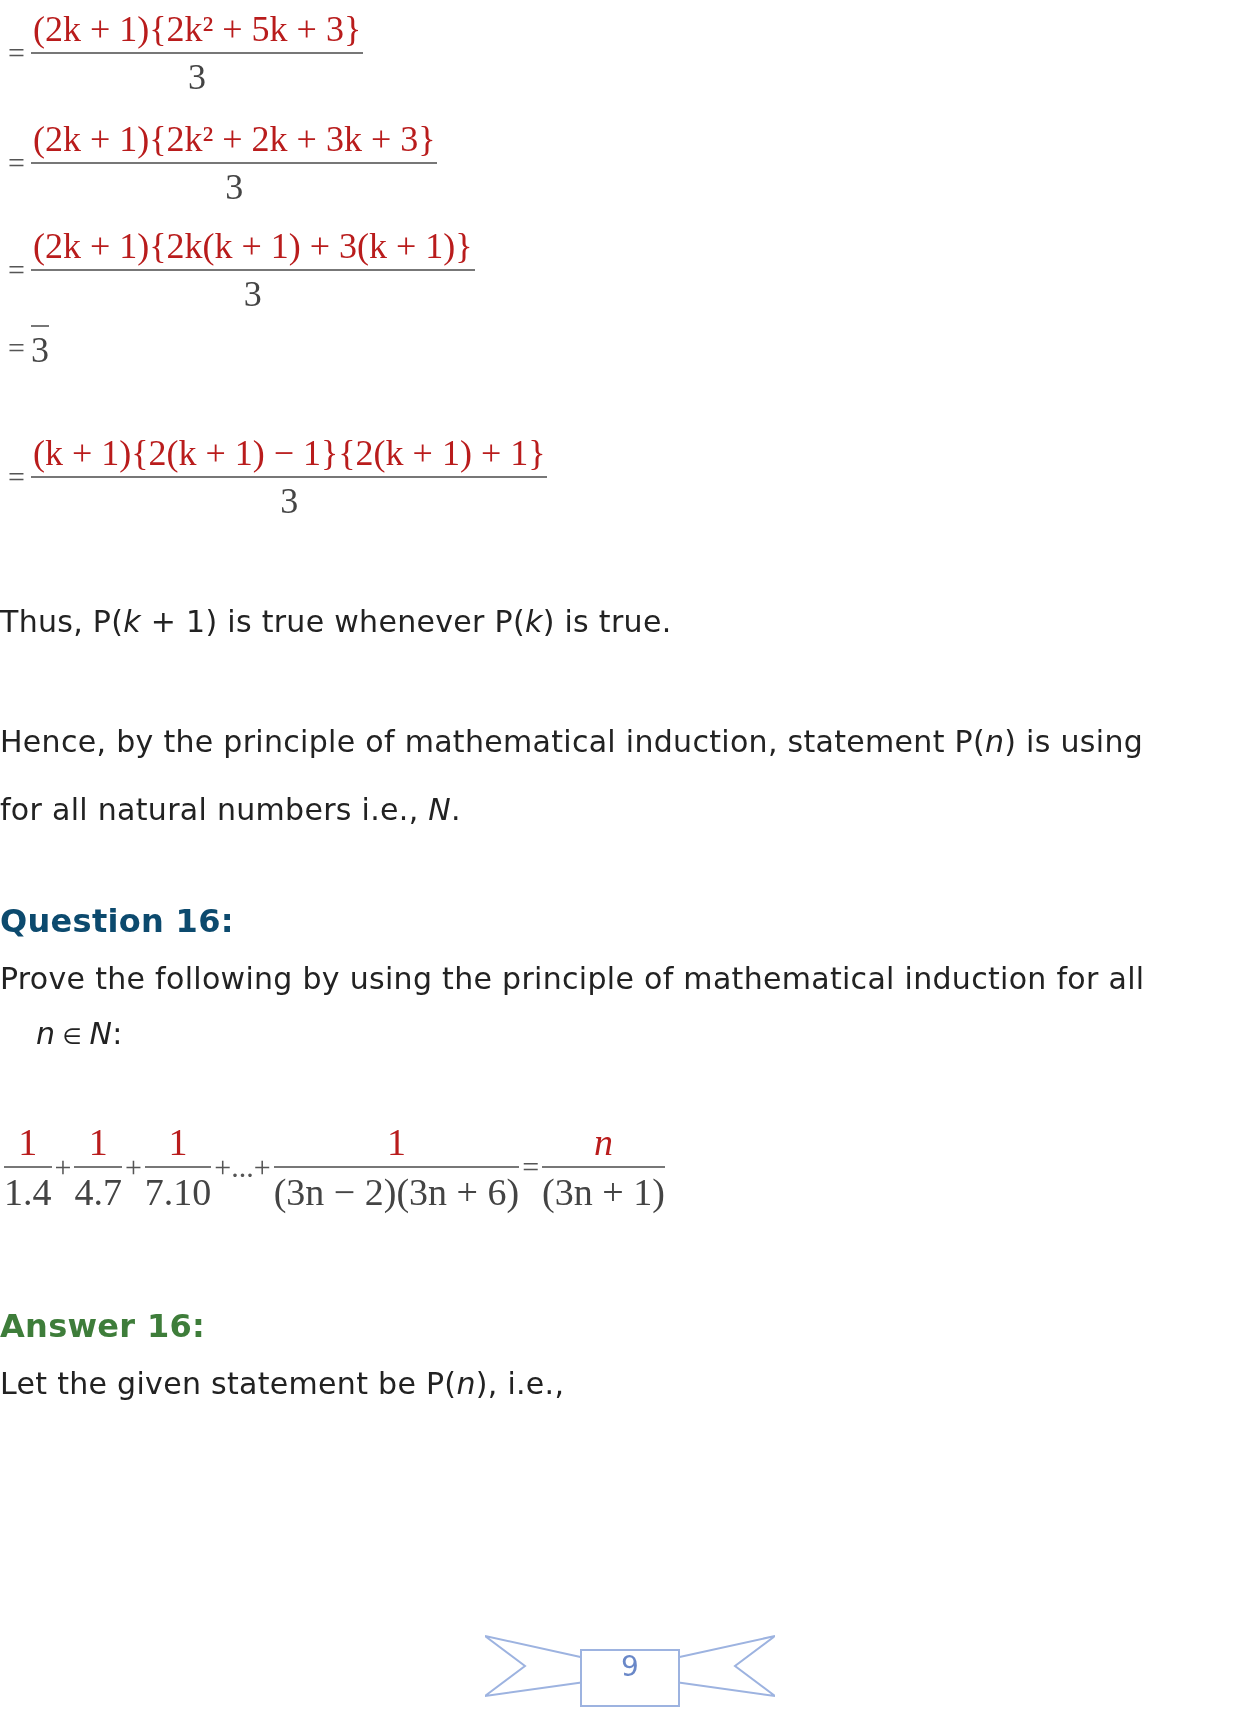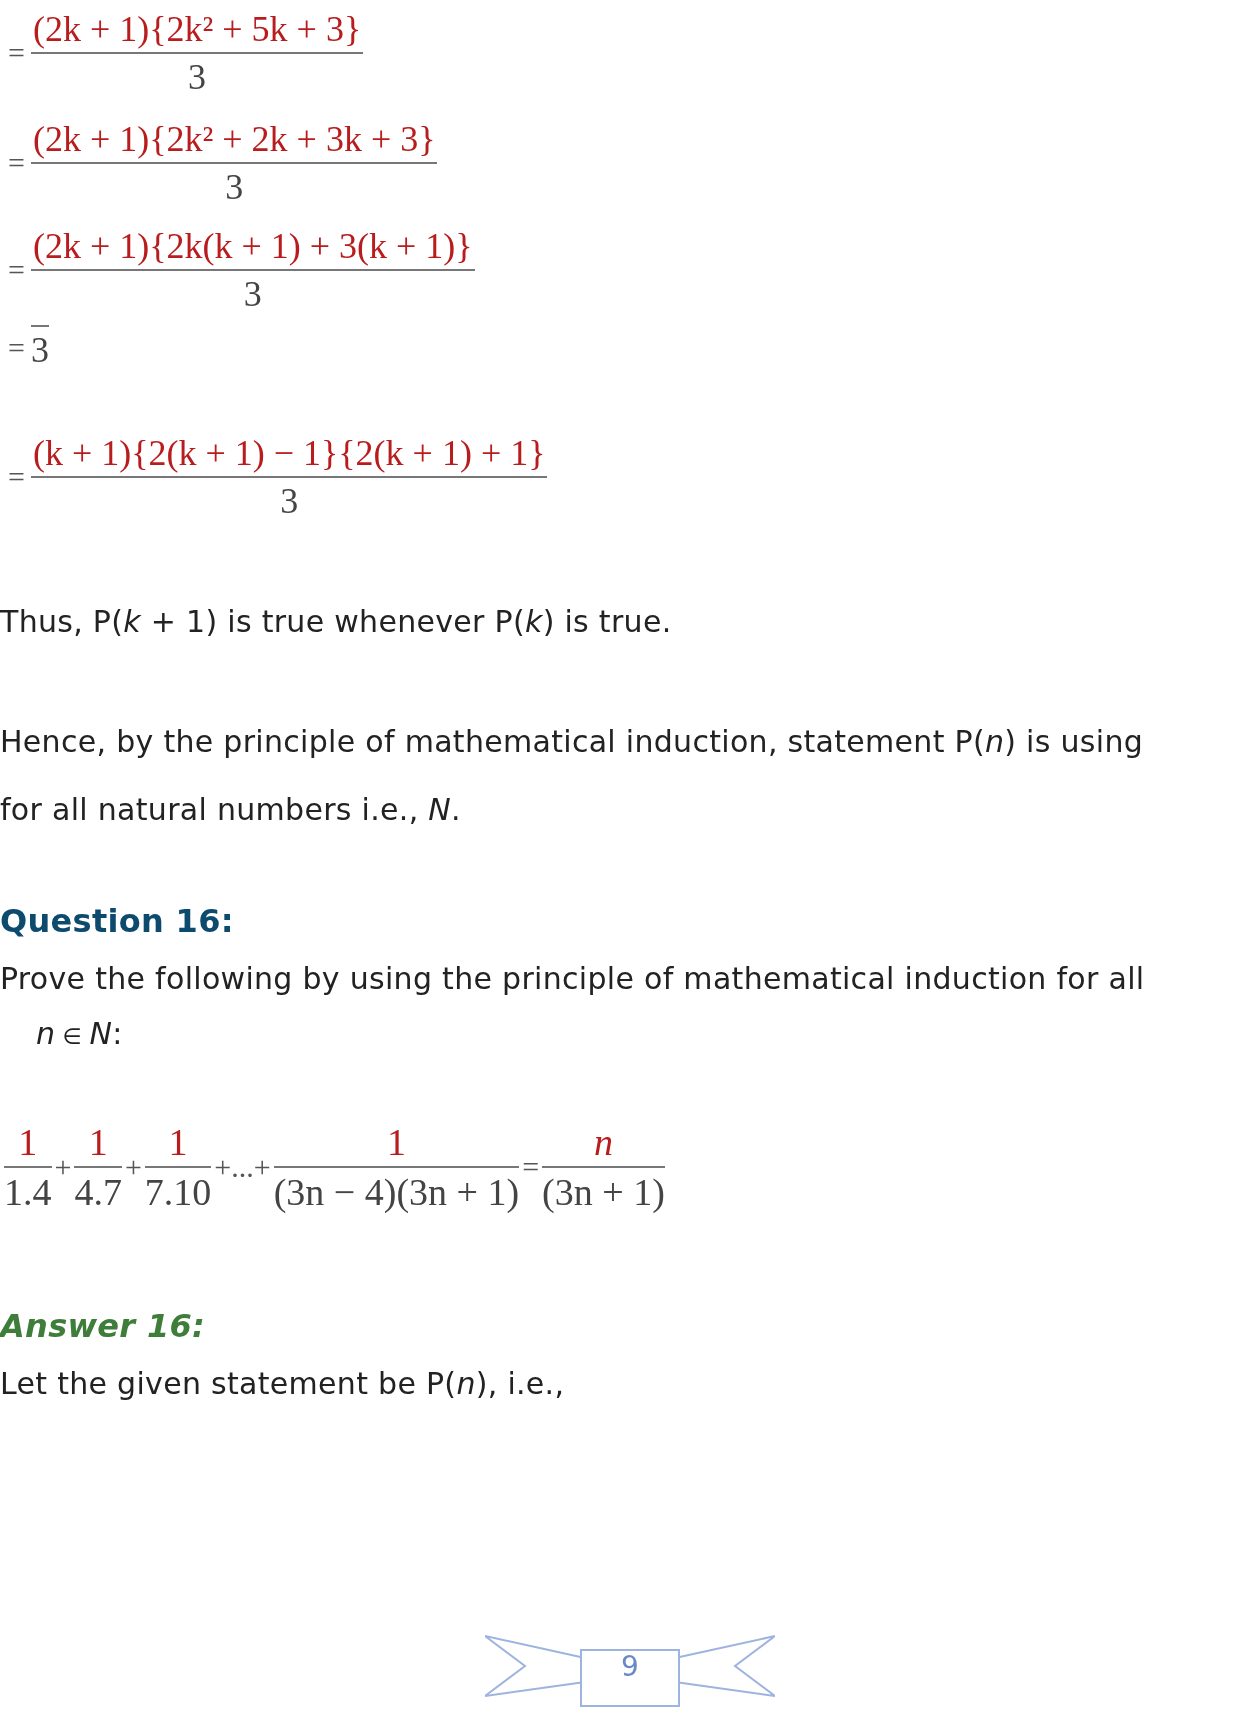--- a/index.html
+++ b/index.html
@@ -100,31 +100,31 @@
   <span class="op">+</span>
   <span class="frac">
     <span class="num">1</span>
     <span class="bar"></span>
     <span class="den">7.10</span>
   </span>
   <span class="op">+...+</span>
   <span class="frac">
     <span class="num">1</span>
     <span class="bar"></span>
-    <span class="den">(3n − 4)(3n + 1)</span>
+    <span class="den">(3n − 2)(3n + 6)</span>
   </span>
   <span class="op">=</span>
   <span class="frac">
     <span class="num" style="font-style:italic;">n</span>
     <span class="bar"></span>
     <span class="den">(3n + 1)</span>
   </span>
 </div>
 
-<div class="abs heading a" style="left:0; top:1307px;font-style:italic;">Answer 16:</div>
+<div class="abs heading a" style="left:0; top:1307px;">Answer 16:</div>
 <div class="abs para" style="left:0; top:1366px;">
   <span>Let the given statement be P(</span><i>n</i><span>), i.e.,</span>
 </div>
 
 <div class="footer">
   <svg width="290" height="80" viewBox="0 0 290 80">
     <g fill="none" stroke="#9db3e0" stroke-width="2">
       <polyline points="100,28 0,6 40,36 0,66 100,52"></polyline>
       <polyline points="190,28 290,6 250,36 290,66 190,52"></polyline>
       <polyline points="100,28 112,20 125,20"></polyline>

